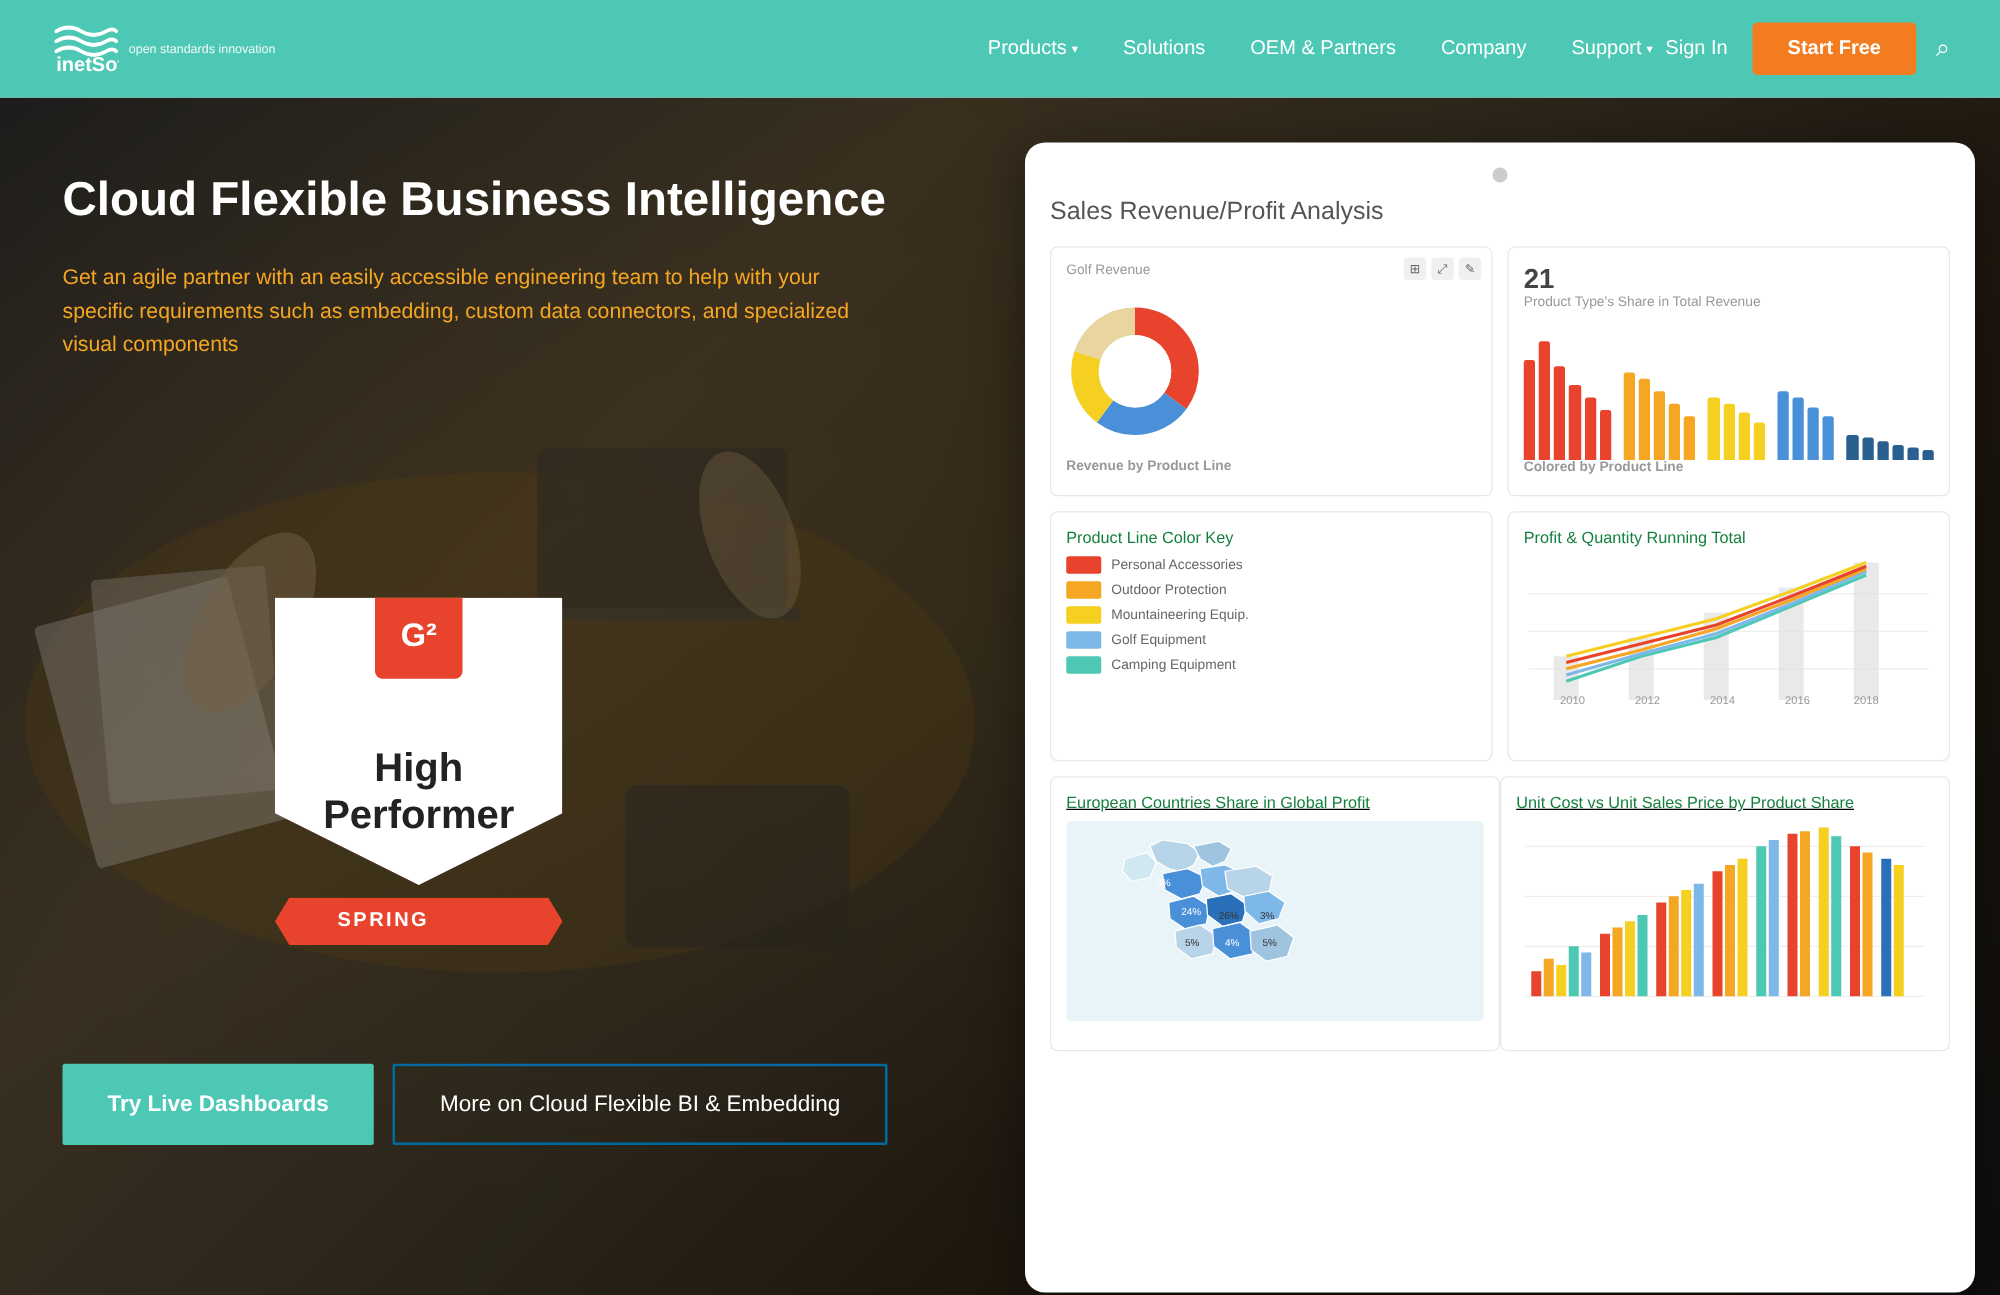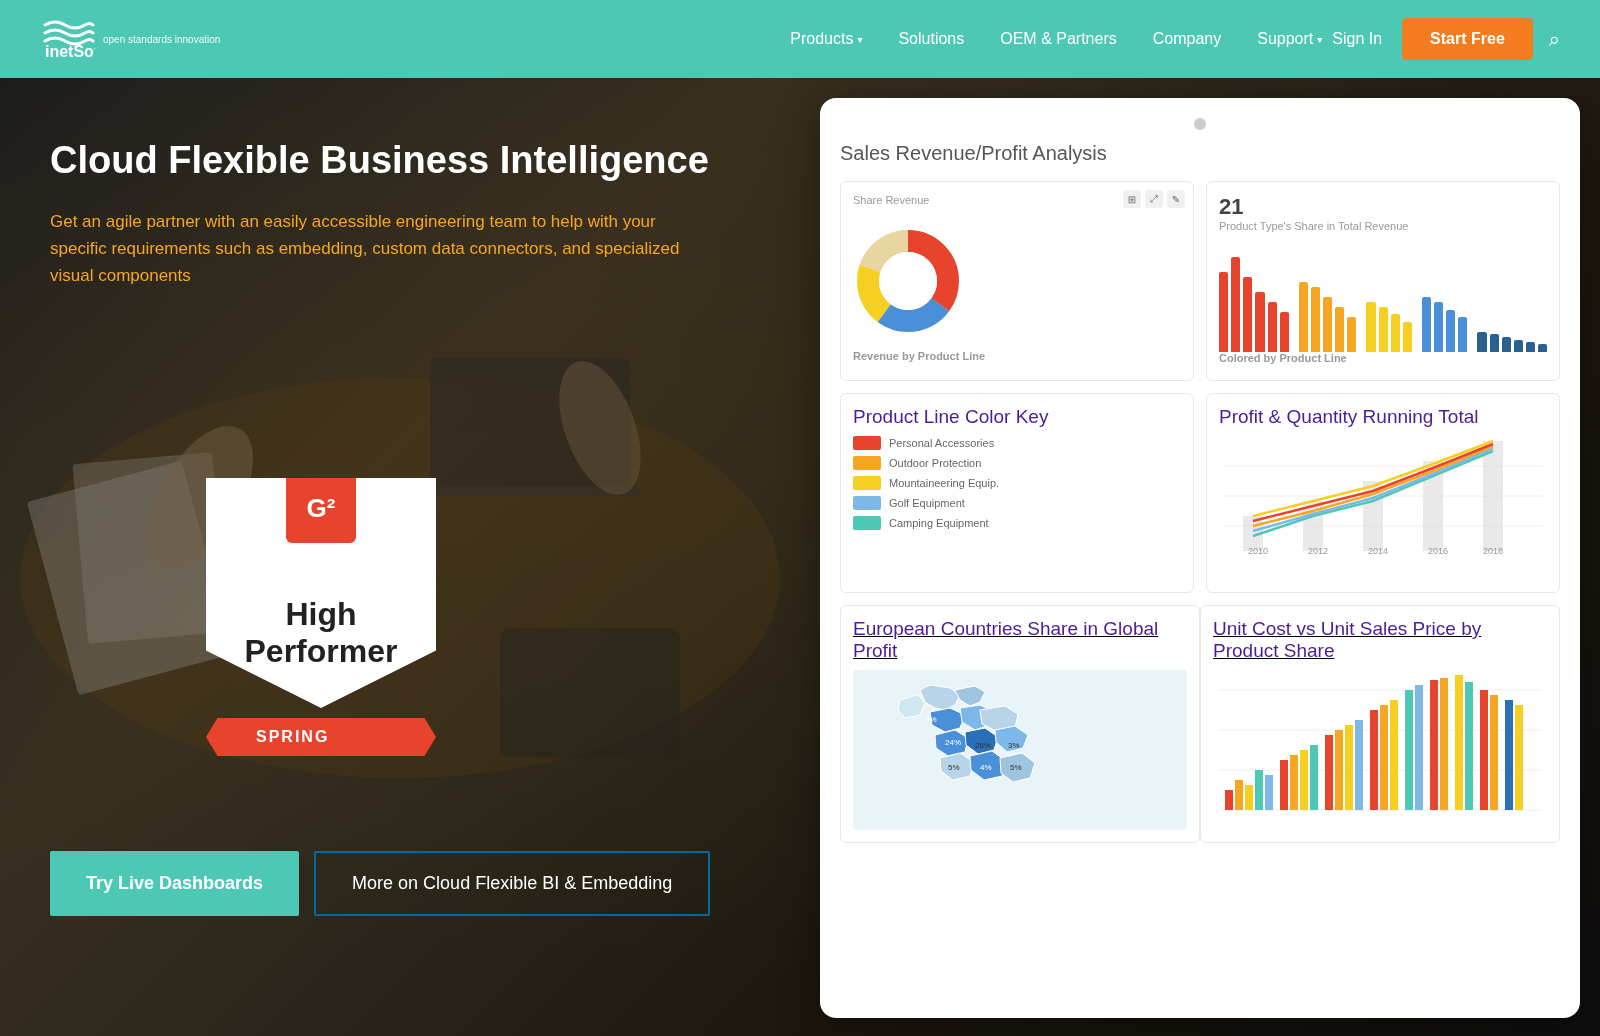--- a/index.html
+++ b/index.html
@@ -120,21 +120,21 @@
     .hero-subtitle {
       color: #f5a623;
       font-size: 17px;
       line-height: 1.6;
       max-width: 640px;
     }
 
     
     .badge-container {
       position: absolute;
-      left: 206px;
+      left: 220px;
       top: 400px;
       z-index: 3;
     }
     .g2-badge {
       width: 230px;
       height: 270px;
       position: relative;
     }
     
     .badge-shield {
@@ -214,21 +214,21 @@
       padding: 20px 36px;
       font-size: 18px;
       cursor: pointer;
       border-radius: 2px;
     }
 
     
     .dashboard-panel {
       position: absolute;
       right: 20px;
-      top: 20px;
+      top: 36px;
       width: 760px;
       height: 920px;
       background: white;
       border-radius: 16px;
       box-shadow: 0 8px 40px rgba(0,0,0,0.4);
       z-index: 5;
       overflow: hidden;
       padding: 20px;
     }
     .panel-camera-dot {
@@ -263,22 +263,22 @@
       font-size: 22px;
       font-weight: bold;
       color: #444;
     }
     .chart-stat-label {
       font-size: 11px;
       color: #999;
       margin-bottom: 10px;
     }
     .chart-title-small {
-      font-size: 19px;
-      color: #4c1d95;
+      font-size: 13px;
+      color: #15803d;
       margin-bottom: 8px;
     }
     .chart-subtitle-small {
       font-size: 11px;
       color: #999;
       font-weight: bold;
     }
 
     
     .donut-chart {
@@ -477,21 +477,21 @@
     <div class="panel-title">Sales Revenue/Profit Analysis</div>
 
     <div class="charts-grid-top">
 
       <div class="chart-card">
         <div class="chart-toolbar">
           <div class="chart-tool-icon">⊞</div>
           <div class="chart-tool-icon">⤢</div>
           <div class="chart-tool-icon">✎</div>
         </div>
-        <div class="chart-stat-label">Share Revenue</div>
+        <div class="chart-stat-label">Golf Revenue</div>
         
         <svg class="donut-chart" viewBox="0 0 110 110">
 
           <circle cx="55" cy="55" r="40" fill="none" stroke="#e8e8e8" stroke-width="22"></circle>
 
           <circle cx="55" cy="55" r="40" fill="none" stroke="#e8432d" stroke-width="22" stroke-dasharray="88 163" stroke-dashoffset="0" transform="rotate(-90 55 55)"></circle>
 
           <circle cx="55" cy="55" r="40" fill="none" stroke="#4a90d9" stroke-width="22" stroke-dasharray="63 188" stroke-dashoffset="-88" transform="rotate(-90 55 55)"></circle>
 
           <circle cx="55" cy="55" r="40" fill="none" stroke="#f5d020" stroke-width="22" stroke-dasharray="50 201" stroke-dashoffset="-151" transform="rotate(-90 55 55)"></circle>

